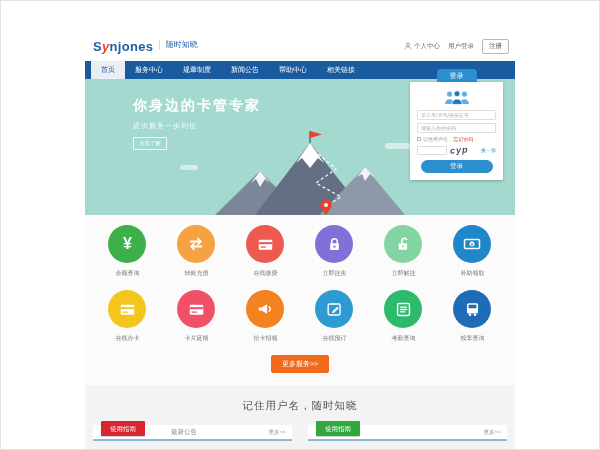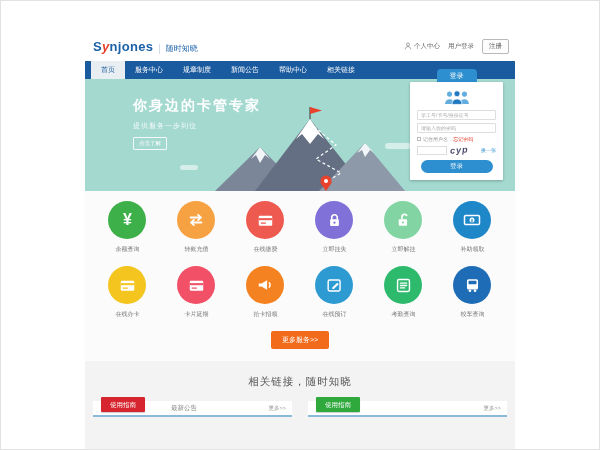--- a/index.html
+++ b/index.html
@@ -6,36 +6,36 @@
   html,body { width:600px; height:450px; }
   body {
     font-family: "Liberation Sans", "DejaVu Sans", sans-serif;
     background:#fff; border:1px solid #e2e2e2; overflow:hidden;
     color:#555;
   }
   .site { width:430px; margin:30px auto 0; position:relative; }
 
   
   .hdr { height:30px; display:flex; align-items:center; justify-content:space-between; padding:0 6px 0 8px; background:#fff; }
-  .logo { display:flex; align-items:flex-end; gap:5px; }
+  .logo { display:flex; align-items:flex-start; gap:5px; }
   .logo-text { font-size:13px; font-weight:bold; letter-spacing:.3px; color:#1b62a8; }
   .logo-text .accent { color:#e8412c; font-style:italic; }
   .logo-div { color:#c9d6e2; font-size:10px; }
   .logo-sub { font-size:8px; color:#1b62a8; }
   .hdr-right { display:flex; align-items:center; gap:8px; font-size:6.5px; color:#666; }
   .hdr-link { cursor:pointer; display:flex; align-items:center; gap:2px; }
   .reg-btn { border:1px solid #b9b9b9; border-radius:2px; padding:2px 6px; color:#555; cursor:pointer; background:#fdfdfd; }
 
   
   .nav { height:18px; background:#1a5a9e; display:flex; align-items:stretch; padding-left:6px; }
   .nav-item { color:#fff; font-size:7px; line-height:18px; padding:0 10px; cursor:pointer; }
   .nav-item.active { background:#e9eef3; color:#1a5a9e; }
 
   
-  .hero { height:112px; background:#a3d9cf; position:relative; overflow:visible; }
+  .hero { height:136px; background:#a3d9cf; position:relative; overflow:visible; }
   .hero-copy { position:absolute; left:48px; top:18px; z-index:2; }
   .hero-title { color:#fff; font-size:14px; letter-spacing:2px; font-weight:bold; }
   .hero-sub { color:rgba(255,255,255,.9); font-size:7px; margin-top:6px; letter-spacing:1px; }
   .hero-btn { display:inline-block; margin-top:6px; border:1px solid rgba(255,255,255,.85); color:#fff; font-size:5.5px; padding:2px 5px; border-radius:1px; cursor:pointer; }
   .cloud { position:absolute; background:rgba(255,255,255,.55); border-radius:10px; }
   .cloud.c1 { width:26px; height:6px; left:300px; top:64px; }
   .cloud.c2 { width:18px; height:5px; left:95px; top:86px; }
   .mountains { position:absolute; left:130px; bottom:0; z-index:1; }
 
   
@@ -297,21 +297,21 @@
         </span>
         <span class="svc-label">校车查询</span>
       </div>
 
     </div>
     <button class="more-btn" style="background-color: rgb(242, 106, 27);">更多服务&gt;&gt;</button>
     <div class="services-pad"></div>
   </div>
 
   <div class="anns">
-    <div class="sec-title">相关链接，随时知晓</div>
+    <div class="sec-title">记住用户名，随时知晓</div>
     <div class="panels">
       <div class="panel">
         <div class="panel-bar">
           <span class="ribbon" style="background-color: rgb(214, 37, 46);">使用指南</span>
           <span class="panel-secondary">最新公告</span>
           <span class="panel-more">更多&gt;&gt;</span>
         </div>
       </div>
       <div class="panel">
         <div class="panel-bar">

